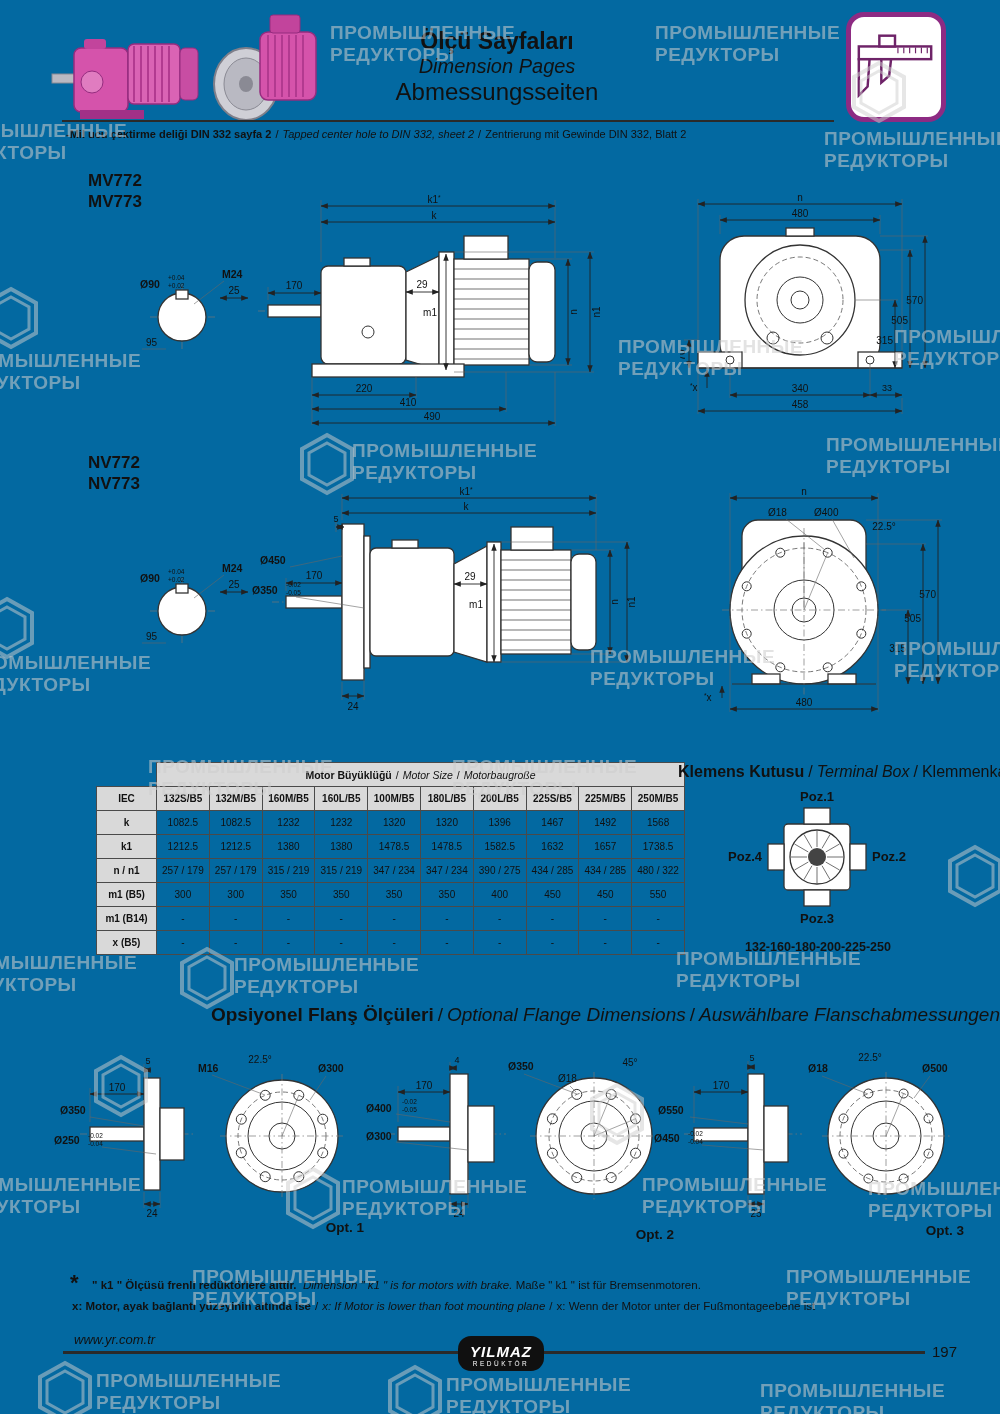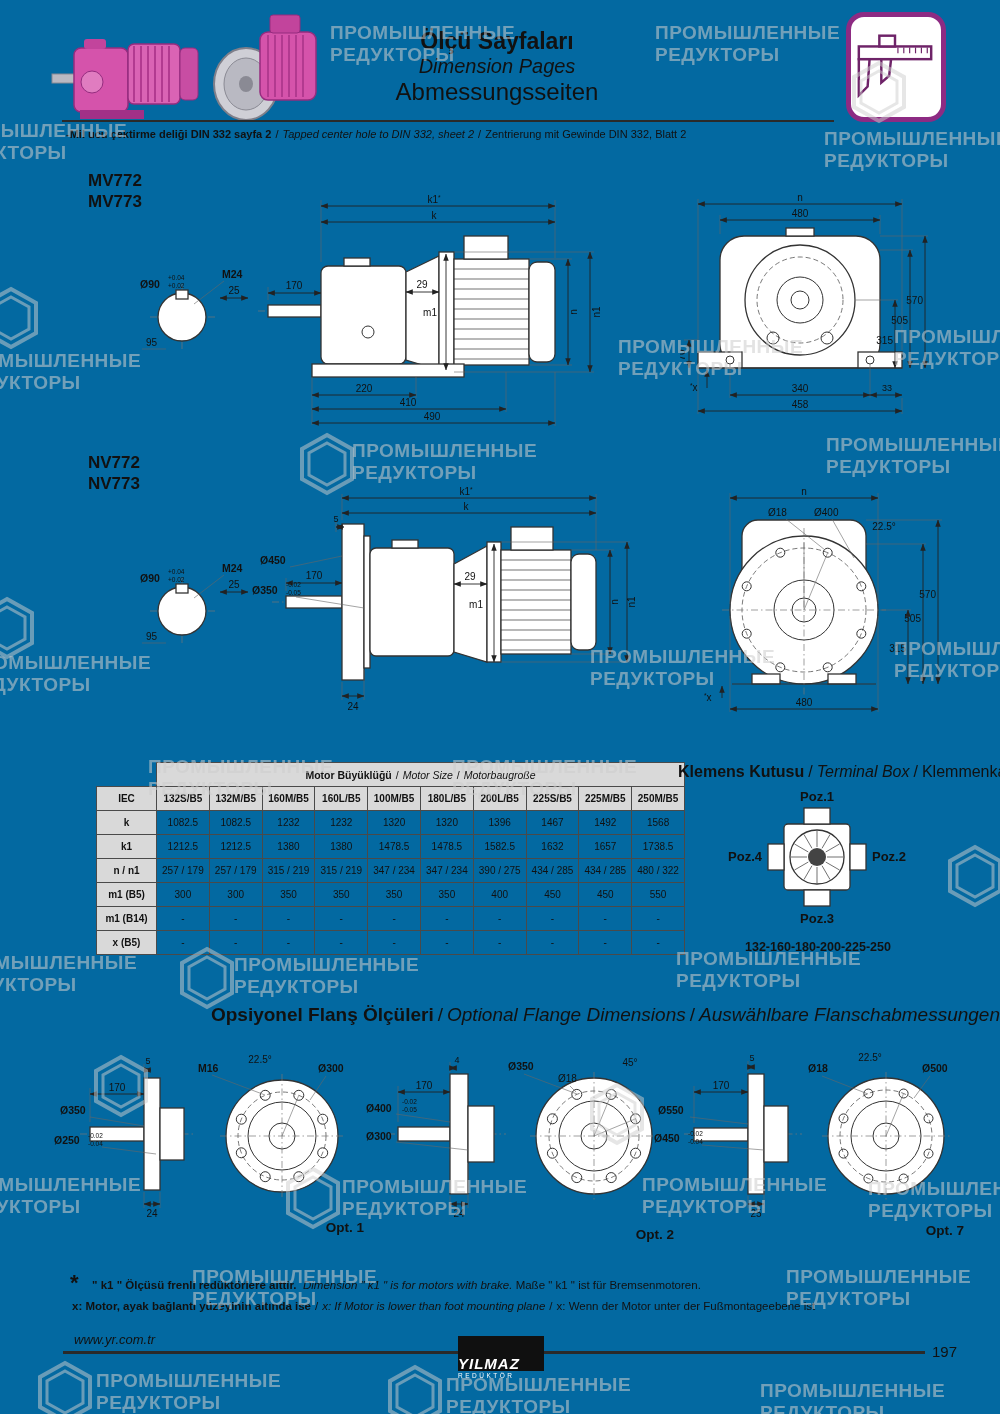--- a/index.html
+++ b/index.html
@@ -43,21 +43,21 @@
 .kl-title{font-size:16px;white-space:nowrap}
 .kl-sizes{font-size:12.5px;font-weight:bold;text-align:center}
 
 .flange-title{font-size:19px;text-align:right;white-space:nowrap}
 .opt-label{font-size:13.5px;font-weight:bold;text-align:right}
 
 .fn{font-size:11.5px;white-space:nowrap}
 .fn-star{font-size:22px;font-weight:bold}
 
 .footer-url{font-style:italic;font-size:13px}
-.logo-box{width:86px;height:35px;background:#101010;color:#fff;text-align:left;border-radius:0;padding-top:20px}
+.logo-box{width:86px;height:35px;background:#101010;color:#fff;text-align:center;border-radius:13px;padding-top:8px}
 .logo-b1{font-size:15px;font-weight:bold;font-style:italic;line-height:15px;letter-spacing:1px}
 .logo-b2{font-size:6.5px;letter-spacing:2.5px;line-height:9px}
 .pagenum{font-size:15px}
 .content{position:relative;z-index:2}
 </style>
 </head>
 <body>
 
 <div class="page">
 
@@ -670,21 +670,21 @@
     <text class="dtxtb" x="156" y="24">Ø18</text>
     <line class="ext" x1="170" y1="28" x2="216" y2="46"></line>
     <text class="dtxt" x="218" y="13" text-anchor="middle">22.5°</text>
     <line class="ext" x1="234" y1="88" x2="251.6" y2="45.5"></line>
     <text class="dtxtb" x="270" y="24">Ø500</text>
     <line class="ext" x1="278" y1="28" x2="262" y2="50"></line>
   </svg>
 
   <div class="abs opt-label" style="left:52px;top:1220px;width:312px">Opt. 1</div>
   <div class="abs opt-label" style="left:362px;top:1227px;width:312px">Opt. 2</div>
-  <div class="abs opt-label" style="left:652px;top:1223px;width:312px">Opt. 7</div>
+  <div class="abs opt-label" style="left:652px;top:1223px;width:312px">Opt. 3</div>
 
   <div class="abs fn-star" style="left:70px;top:1270px">*</div>
   <div class="abs fn" style="left:92px;top:1279px">
     <b>" k1 " Ölçüsü frenli redüktörlere aittir.</b>&nbsp;&nbsp;<i>Dimension " k1 " is for motors with brake.</i>&nbsp;<span>Maße " k1 " ist für Bremsenmotoren.</span>
   </div>
   <div class="abs fn" style="left:72px;top:1300px">
     <b>x: Motor, ayak bağlantı yüzeyinin altında ise</b><span class="sp">/</span><i>x: If Motor is lower than foot mounting plane</i><span class="sp">/</span><span>x: Wenn der Motor unter der Fußmontageebene ist</span>
   </div>
 
   <div class="abs footer-url" style="left:74px;top:1332px">www.yr.com.tr</div>

